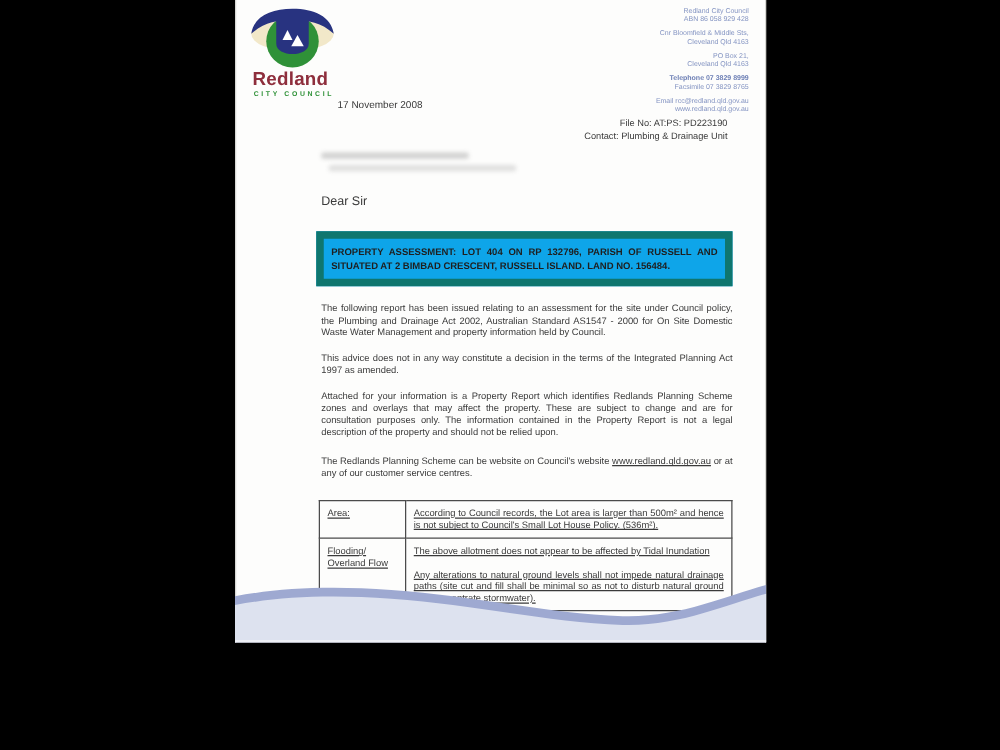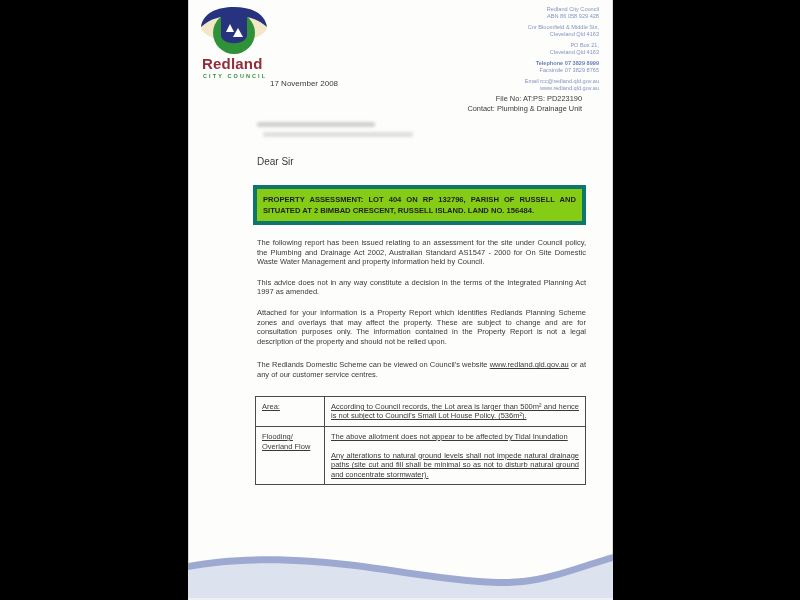--- a/index.html
+++ b/index.html
@@ -2,21 +2,21 @@
 <html><head>
 <meta charset="utf-8">
 <style>
   html,body{margin:0;padding:0;}
   body{
     width:800px;height:600px;background:#000;overflow:hidden;
     font-family:"Liberation Sans","DejaVu Sans",sans-serif;
     position:relative;
   }
   .page{
-    position:absolute;left:188px;top:0;width:425px;height:600px;
+    position:absolute;left:188px;top:0;width:425px;height:514px;
     background:#fdfdfc;box-shadow:inset 1px 0 0 #d8d8d4, inset -1px 0 0 #d8d8d4;
   }
   
   .logo{position:absolute;left:8px;top:5px;width:80px;}
   .logo svg{display:block;margin-left:2px;}
   .brand{color:#8e2e3c;font-weight:bold;font-size:15px;letter-spacing:0.2px;line-height:15px;margin:1px 0 0 6px;}
   .brand-sub{color:#2f9138;font-weight:bold;font-size:5.5px;letter-spacing:2.1px;margin:2px 0 0 7px;}
   .contact{
     position:absolute;right:14px;top:6px;text-align:right;
     color:#8494c2;font-size:5.6px;line-height:7px;
@@ -27,21 +27,21 @@
   .fileblock{
     position:absolute;right:31px;top:94px;text-align:right;
     font-size:7.4px;line-height:9.5px;color:#3a3a3a;
   }
   
   .content{position:absolute;left:69px;top:120px;width:329px;color:#3a3a3a;}
   .redacted{height:20px;margin-bottom:16px;position:relative;}
   .redacted .bar{position:absolute;background:#9a9a9a;opacity:.45;filter:blur(1.6px);border-radius:2px;}
   .salutation{font-size:10px;margin-bottom:18px;}
   .subject{
-    margin-left:-4px;background:#84cc16;border:4px solid #0f766e;
+    margin-left:-4px;background:#0ea5e9;border:6px solid #0f766e;
     padding:5px 6px;font-size:7.6px;font-weight:bold;line-height:11px;
     text-align:justify;color:#1f1f1f;margin-bottom:13px;
   }
   .para{font-size:7.5px;line-height:9.6px;text-align:justify;margin:11px 0 9px 0;}
   .para.last{margin-bottom:14px;}
   .web{font-size:7.5px;line-height:9.7px;text-align:justify;margin-bottom:16px;}
   .weblink{text-decoration:underline;}
   
   table.info{border-collapse:collapse;margin-left:-2px;width:331px;table-layout:fixed;text-decoration:underline;}
   table.info td{
@@ -113,21 +113,21 @@
     </div>
 
     <div class="salutation">Dear Sir</div>
 
     <div class="subject">PROPERTY ASSESSMENT:  LOT 404 ON RP 132796, PARISH OF RUSSELL AND SITUATED AT 2 BIMBAD CRESCENT, RUSSELL ISLAND. LAND NO. 156484.</div>
 
     <p class="para">The following report has been issued relating to an assessment for the site under Council policy, the Plumbing and Drainage Act 2002, Australian Standard AS1547 - 2000 for On Site Domestic Waste Water Management and property information held by Council.</p>
     <p class="para">This advice does not in any way constitute a decision in the terms of the Integrated Planning Act 1997 as amended.</p>
     <p class="para last">Attached for your information is a Property Report which identifies Redlands Planning Scheme zones and overlays that may affect the property.  These are subject to change and are for consultation purposes only.  The information contained in the Property Report is not a legal description of the property and should not be relied upon.</p>
 
-    <div class="web"><span>The Redlands Domestic Scheme can be viewed on Council's website </span><span class="weblink">www.redland.qld.gov.au</span><span> or at any of our customer service centres.</span></div>
+    <div class="web"><span>The Redlands Planning Scheme can be website on Council's website </span><span class="weblink">www.redland.qld.gov.au</span><span> or at any of our customer service centres.</span></div>
 
     <table class="info">
       <tbody>
           <tr>
         <td class="lbl">Area:</td>
         <td class="val">According to Council records, the Lot area is larger than 500m² and hence is not subject to Council's Small Lot House Policy.  (536m²).</td>
       </tr>
       <tr>
         <td class="lbl">
           <div>Flooding/</div>

